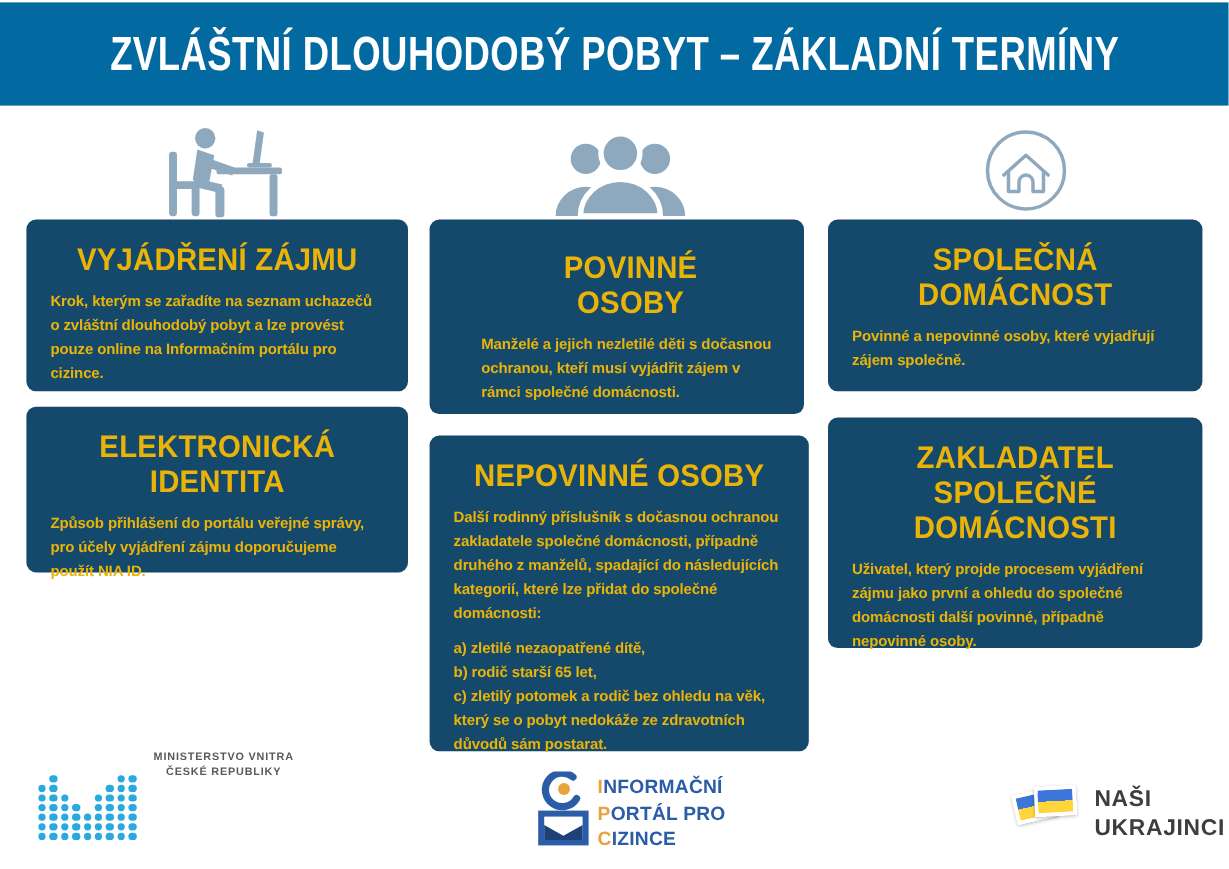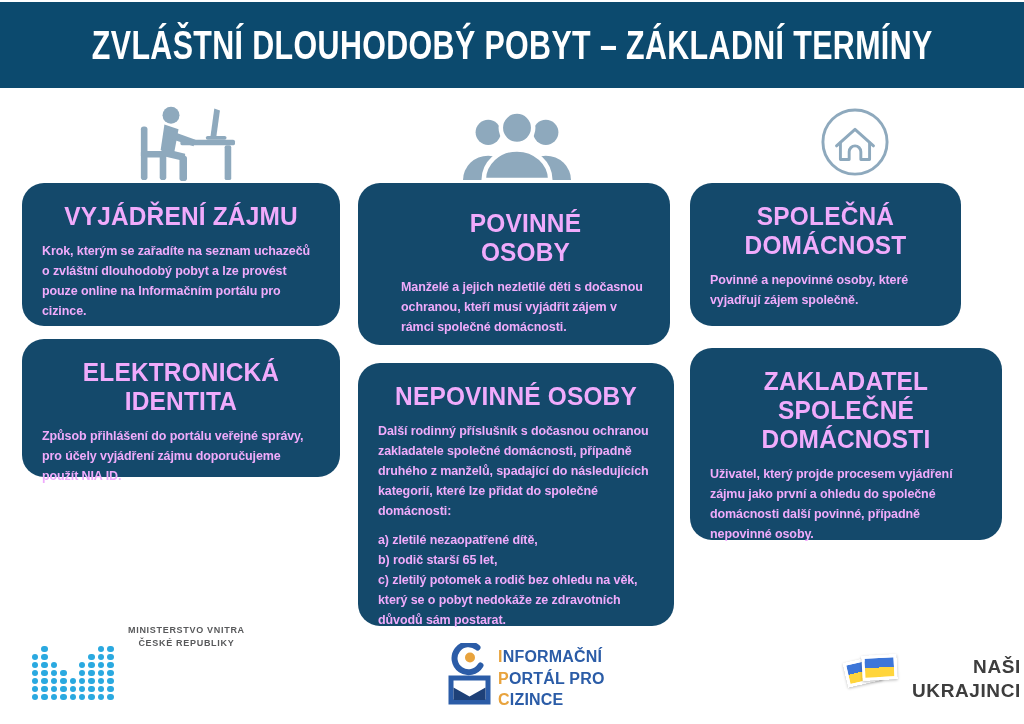--- a/index.html
+++ b/index.html
@@ -3,44 +3,44 @@
 <meta charset="utf-8">
 <title>Infografika</title>
 <style>
   * { margin:0; padding:0; box-sizing:border-box; }
   html,body { background:#fff; }
   body { font-family:"Liberation Sans", sans-serif; }
   .canvas { position:relative; width:1024px; height:724px; background:#fff; overflow:hidden; }
 
   
   .topbar { position:absolute; left:0; top:2px; width:1024px; height:86px;
-            background:#0c4a6e; display:flex; align-items:center; justify-content:center; }
+            background:#0369a1; display:flex; align-items:center; justify-content:center; }
   .topbar h1 { color:#fff; font-size:40px; font-weight:bold; letter-spacing:.5px; white-space:nowrap; }
   .topbar h1 .squeeze { display:inline-block; transform:scaleX(.76); transform-origin:center; }
 
   
   .colicon { position:absolute; }
   .icon-desk  { left:132px; top:102px; width:110px; height:80px; }
   .icon-group { left:458px; top:108px; width:118px; height:72px; }
   .icon-home  { left:820px; top:107px; width:70px;  height:70px; }
   .colicon svg { width:100%; height:100%; display:block; }
 
   
-  .card { position:absolute; background:#14496b; border-radius:22px; color:#f0abfc;
+  .card { position:absolute; background:#14496b; border-radius:8px; color:#eab308;
           padding:15px 20px 12px 20px; }
   .card h2 { text-align:center; font-weight:bold; font-size:26px; line-height:29px;
              margin:4px 0 10px 0; letter-spacing:.2px; }
   .card h2 .tl { display:block; transform:scaleX(.94); transform-origin:center; white-space:nowrap; }
   .card .body { font-size:12.5px; font-weight:bold; line-height:20px; letter-spacing:-.1px; }
   .card .list { font-size:12.5px; font-weight:bold; line-height:20px; letter-spacing:-.1px; margin-top:9px; }
   .c1 { left:22px;  top:183px; width:318px; height:143px; }
   .c2 { left:22px;  top:339px; width:318px; height:138px; }
   .c3 { left:358px; top:183px; width:312px; height:162px; padding-top:22px;padding-left:43px; }
   .c4 { left:358px; top:363px; width:316px; height:263px; }
-  .c5 { left:690px; top:183px; width:271px; height:143px; }
+  .c5 { left:690px; top:183px; width:312px; height:143px; }
   .c6 { left:690px; top:348px; width:312px; height:192px; }
 
   
   .mv-dots { position:absolute; left:32px; top:646px; display:grid;
              grid-template-columns:repeat(9,9.4px); grid-auto-rows:8px; }
   .mv-dot { width:6.4px; height:6.4px; border-radius:50%; }
   .mv-dot.on { background:#2aa9e0; }
   .mv-text { position:absolute; left:128px; top:624px; color:#58595b; font-size:9px;
              letter-spacing:.7px; line-height:12.5px; font-weight:bold;text-align:center; }
 
@@ -52,21 +52,21 @@
   .ipc-text .first { color:#e8a33d; }
 
   
   .ua-flags { position:absolute; left:845px; top:651px; width:60px; height:48px; }
   .ua-flag { position:absolute; width:35px; height:25px; border:3px solid #fff;
              background:linear-gradient(#3d76d8 0 50%, #ffd53c 50% 100%);
              box-shadow:0 1px 3px rgba(0,0,0,.28); }
   .ua-flag.back  { left:0;    top:8px; transform:rotate(-13deg); }
   .ua-flag.front { left:17px; top:4px; transform:rotate(-3deg); }
   .ua-text { position:absolute; left:912px; top:655px; color:#3d3d3d; font-size:19px;
-             font-weight:bold; line-height:23.5px; letter-spacing:.6px; white-space:nowrap;text-align:right; }
+             font-weight:bold; line-height:23.5px; letter-spacing:.6px; white-space:nowrap; }
 </style>
 </head>
 <body>
 
 <div class="canvas">
 
   <header class="topbar">
     <h1><span class="squeeze">ZVLÁŠTNÍ DLOUHODOBÝ POBYT – ZÁKLADNÍ TERMÍNY</span></h1>
   </header>
 

